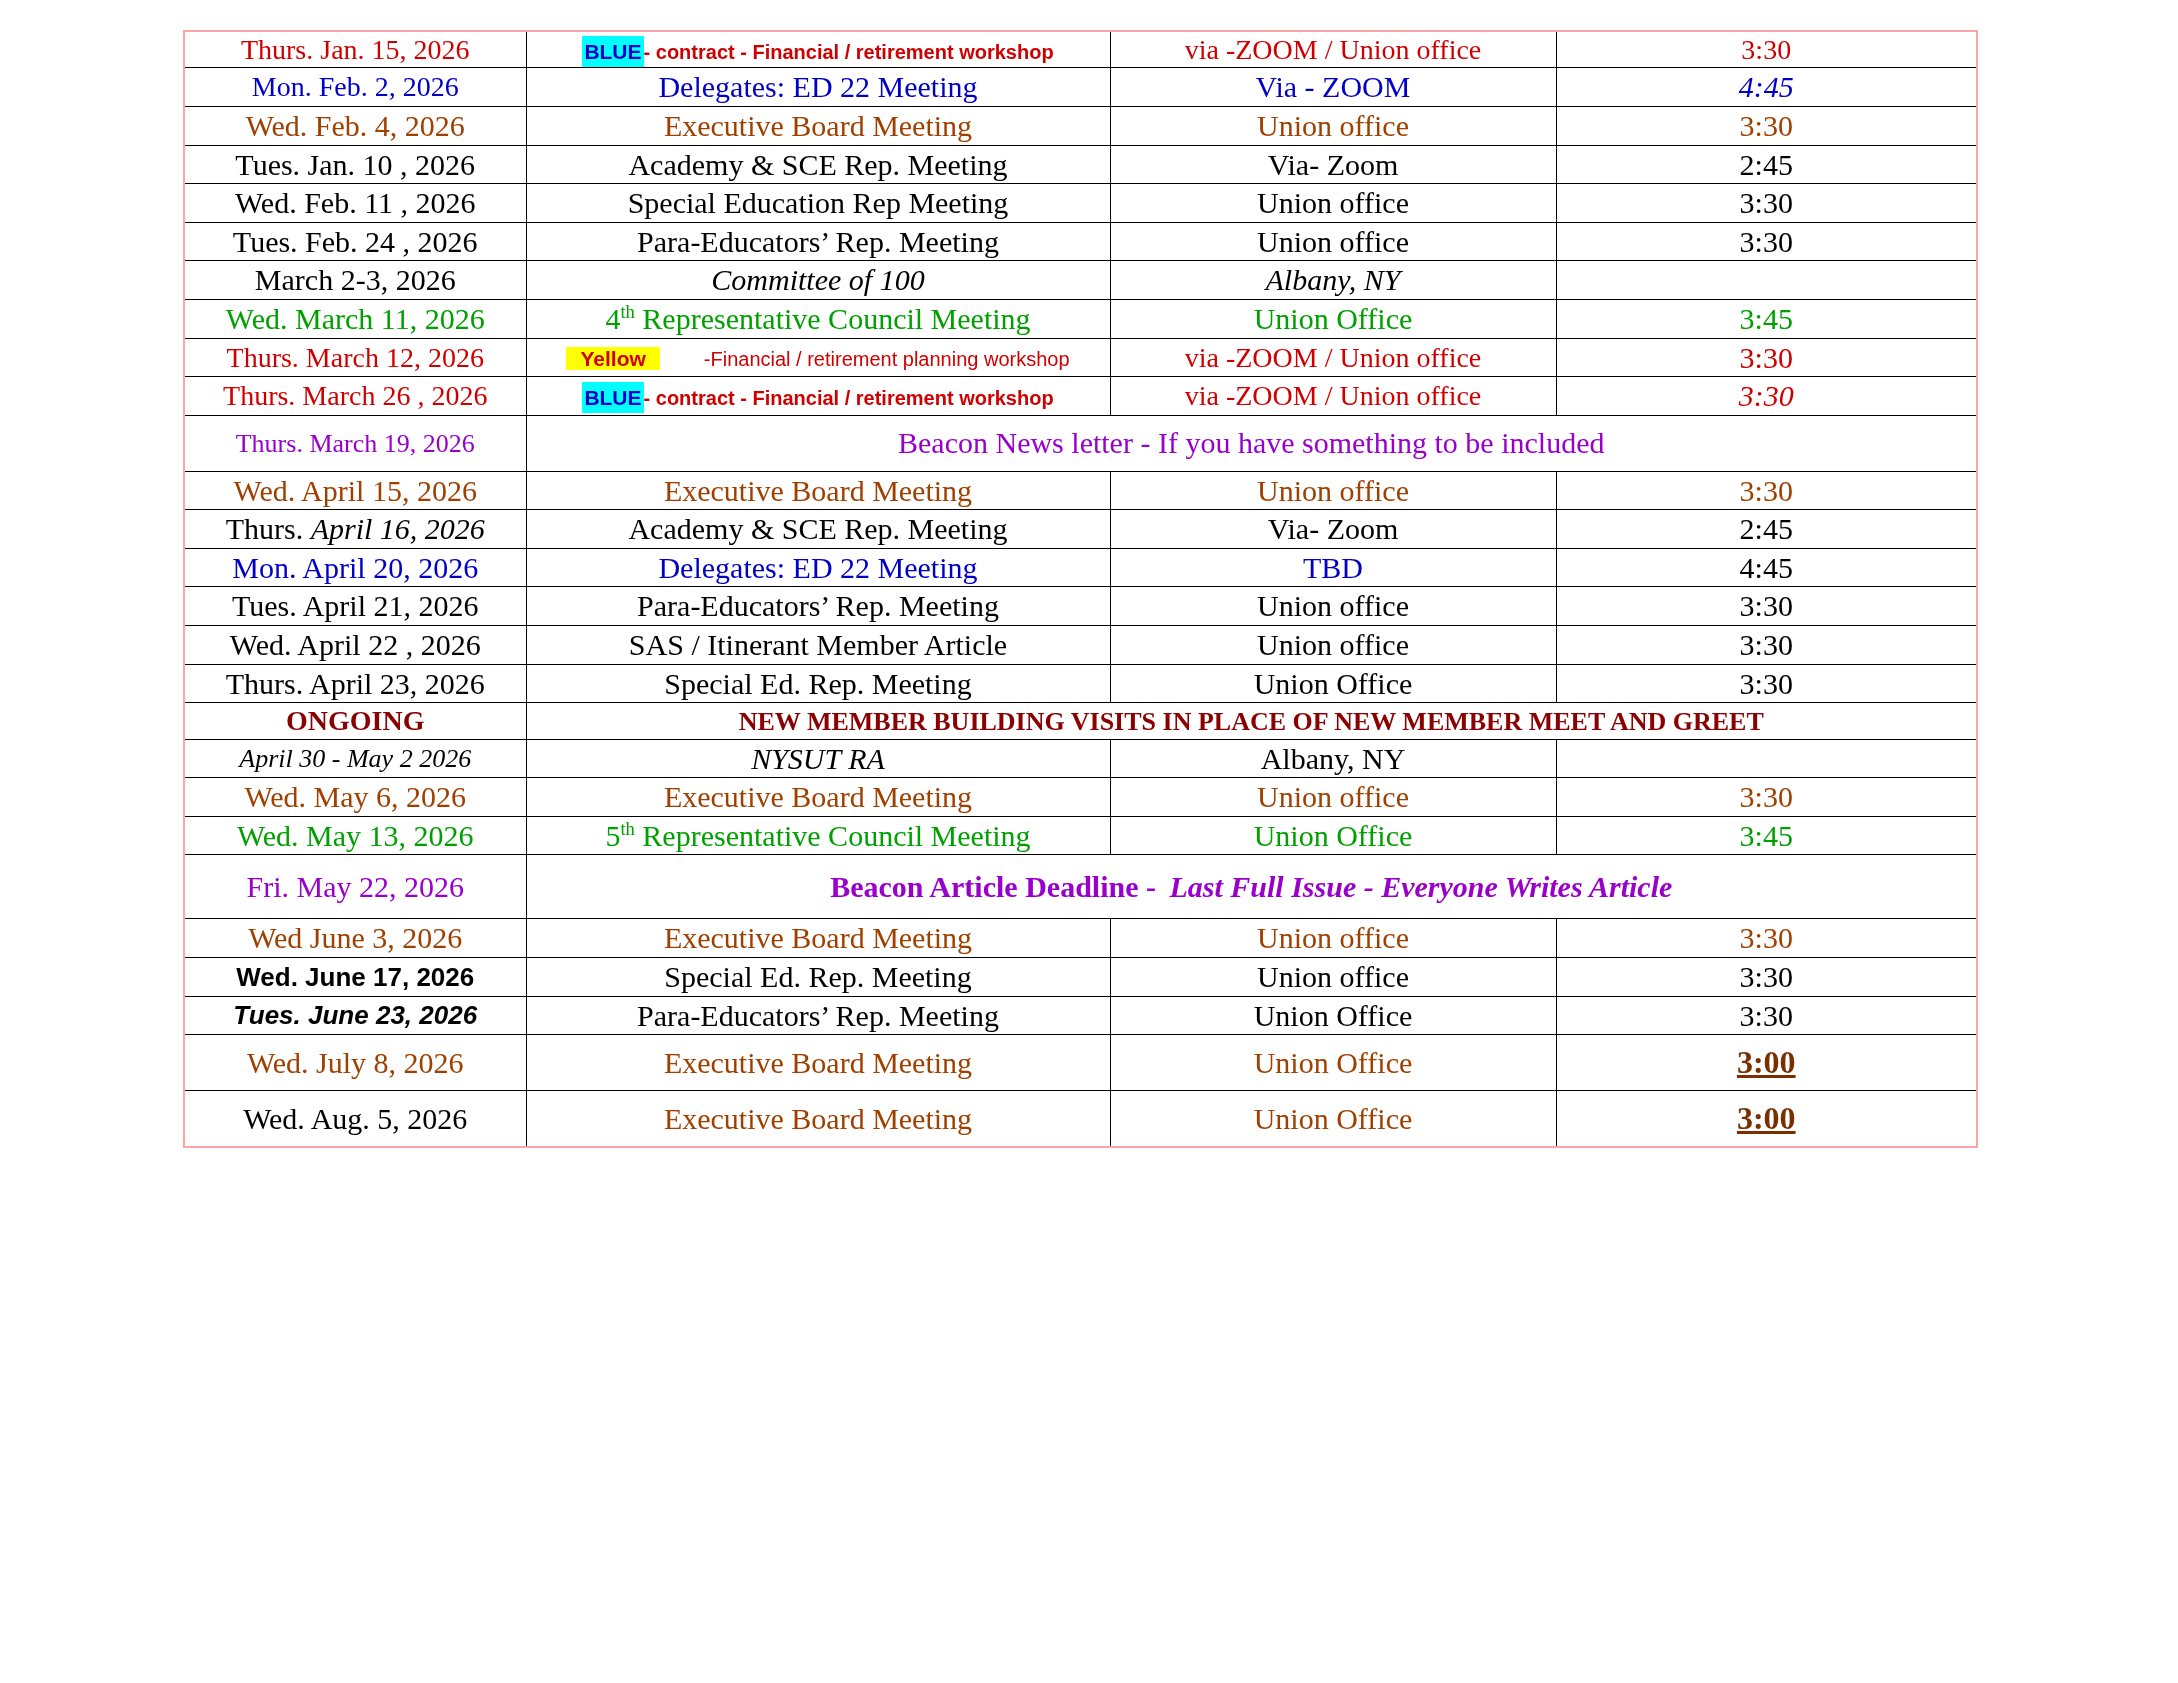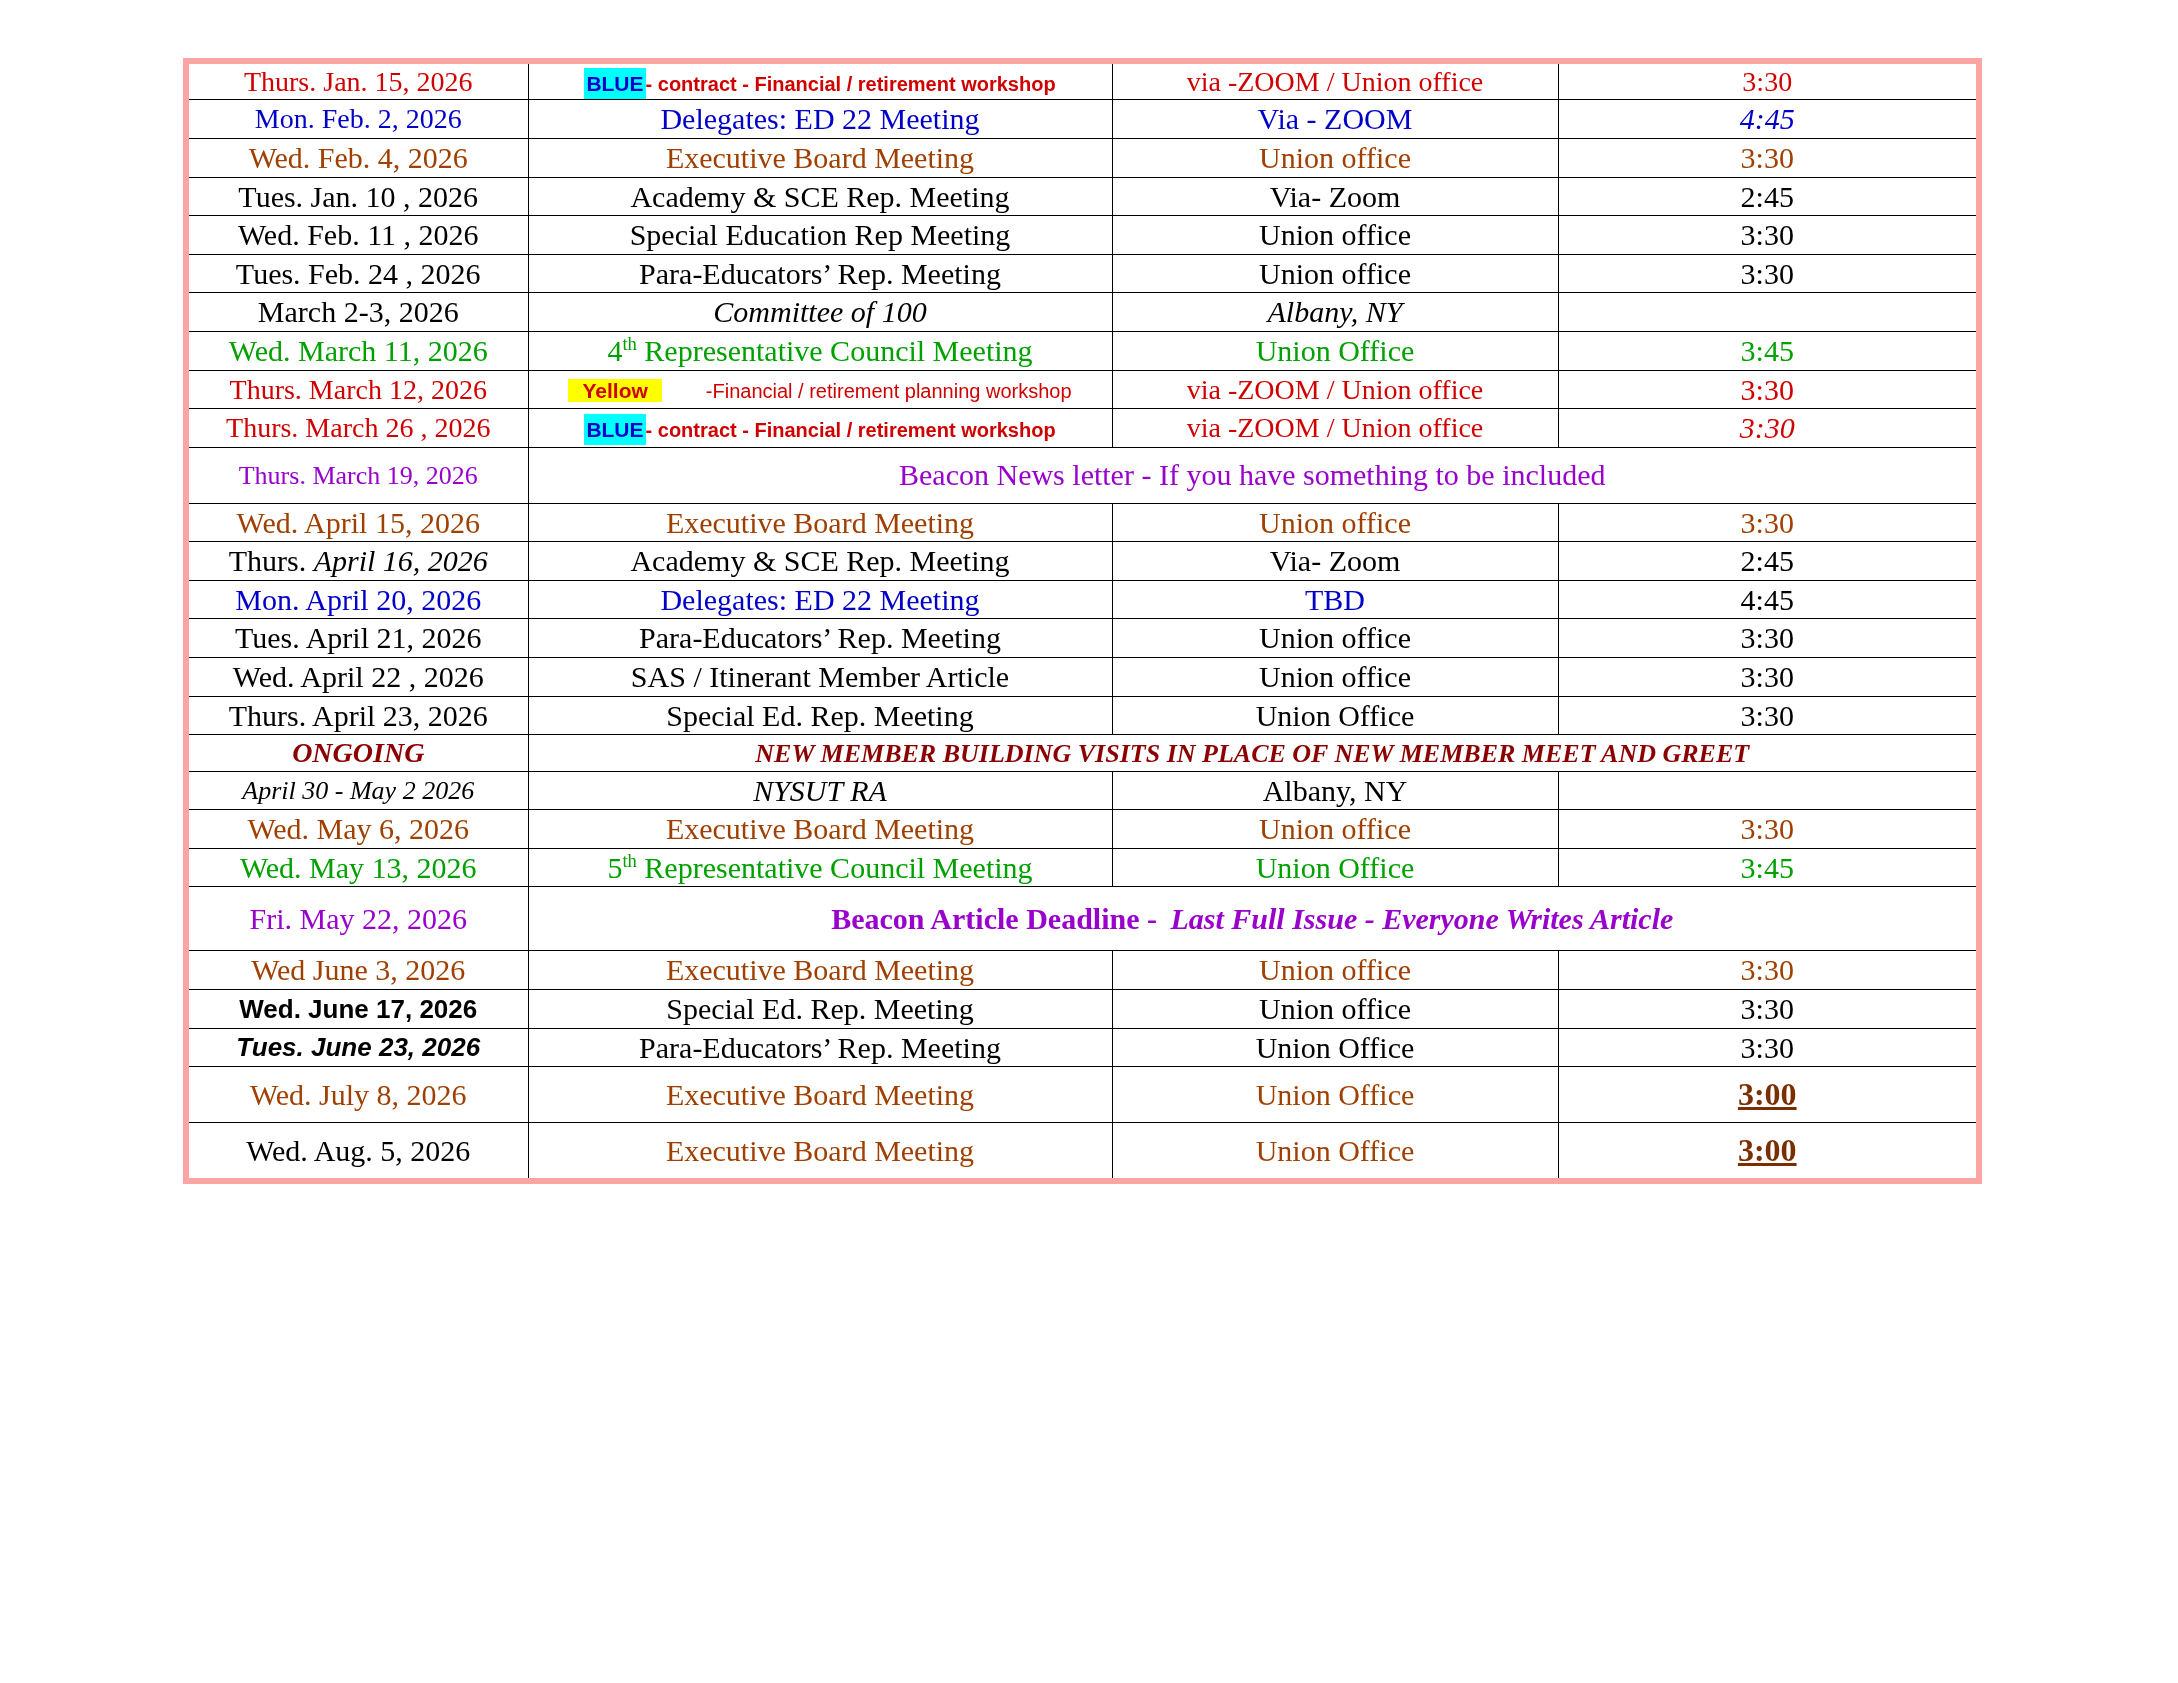--- a/index.html
+++ b/index.html
@@ -16,22 +16,21 @@
   #sheet {
     position: absolute;
     left: 183px;
     top: 30px;
     width: 1792px;
   }
   table.cal {
     border-collapse: collapse;
     table-layout: fixed;
     width: 1792px;
-    border: 6px solid #fca5a5;
-    margin-top: 28px;
+    border: 2px solid #fca5a5;
   }
   table.cal col.c0 { width: 342px; }
   table.cal col.c1 { width: 584px; }
   table.cal col.c2 { width: 446px; }
   table.cal col.c3 { width: 421px; }
 
   table.cal td {
     border: 1.5px solid #000;
     padding: 2px 4px;
     text-align: center;
@@ -41,21 +40,21 @@
     white-space: nowrap;
     overflow: hidden;
   }
   
   .red      { color: #d10000; }
   .blue     { color: #0000c8; }
   .brown    { color: #a04000; }
   .black    { color: #000000; }
   .green    { color: #00a000; }
   .purple   { color: #9900cc; }
-  .darkred  { color: #8b0000; font-style: italic; }
+  .darkred  { color: #8b0000; }
   .dkbrown  { color: #7b2f00; }
 
   .b   { font-weight: bold; }
   .i   { font-style: italic; }
   .u   { text-decoration: underline; }
 
   .hl-blue   { background: #00ffff; color:#0000c8; font-weight:bold; font-family:"Liberation Sans", sans-serif; font-size: 21px; padding: 4px 2px; }
   .hl-yellow { background: #ffff00; color:#d10000; font-weight:bold; font-family:"Liberation Sans", sans-serif; font-size: 21px; padding: 0 14px; }
 
   .small-sans {

